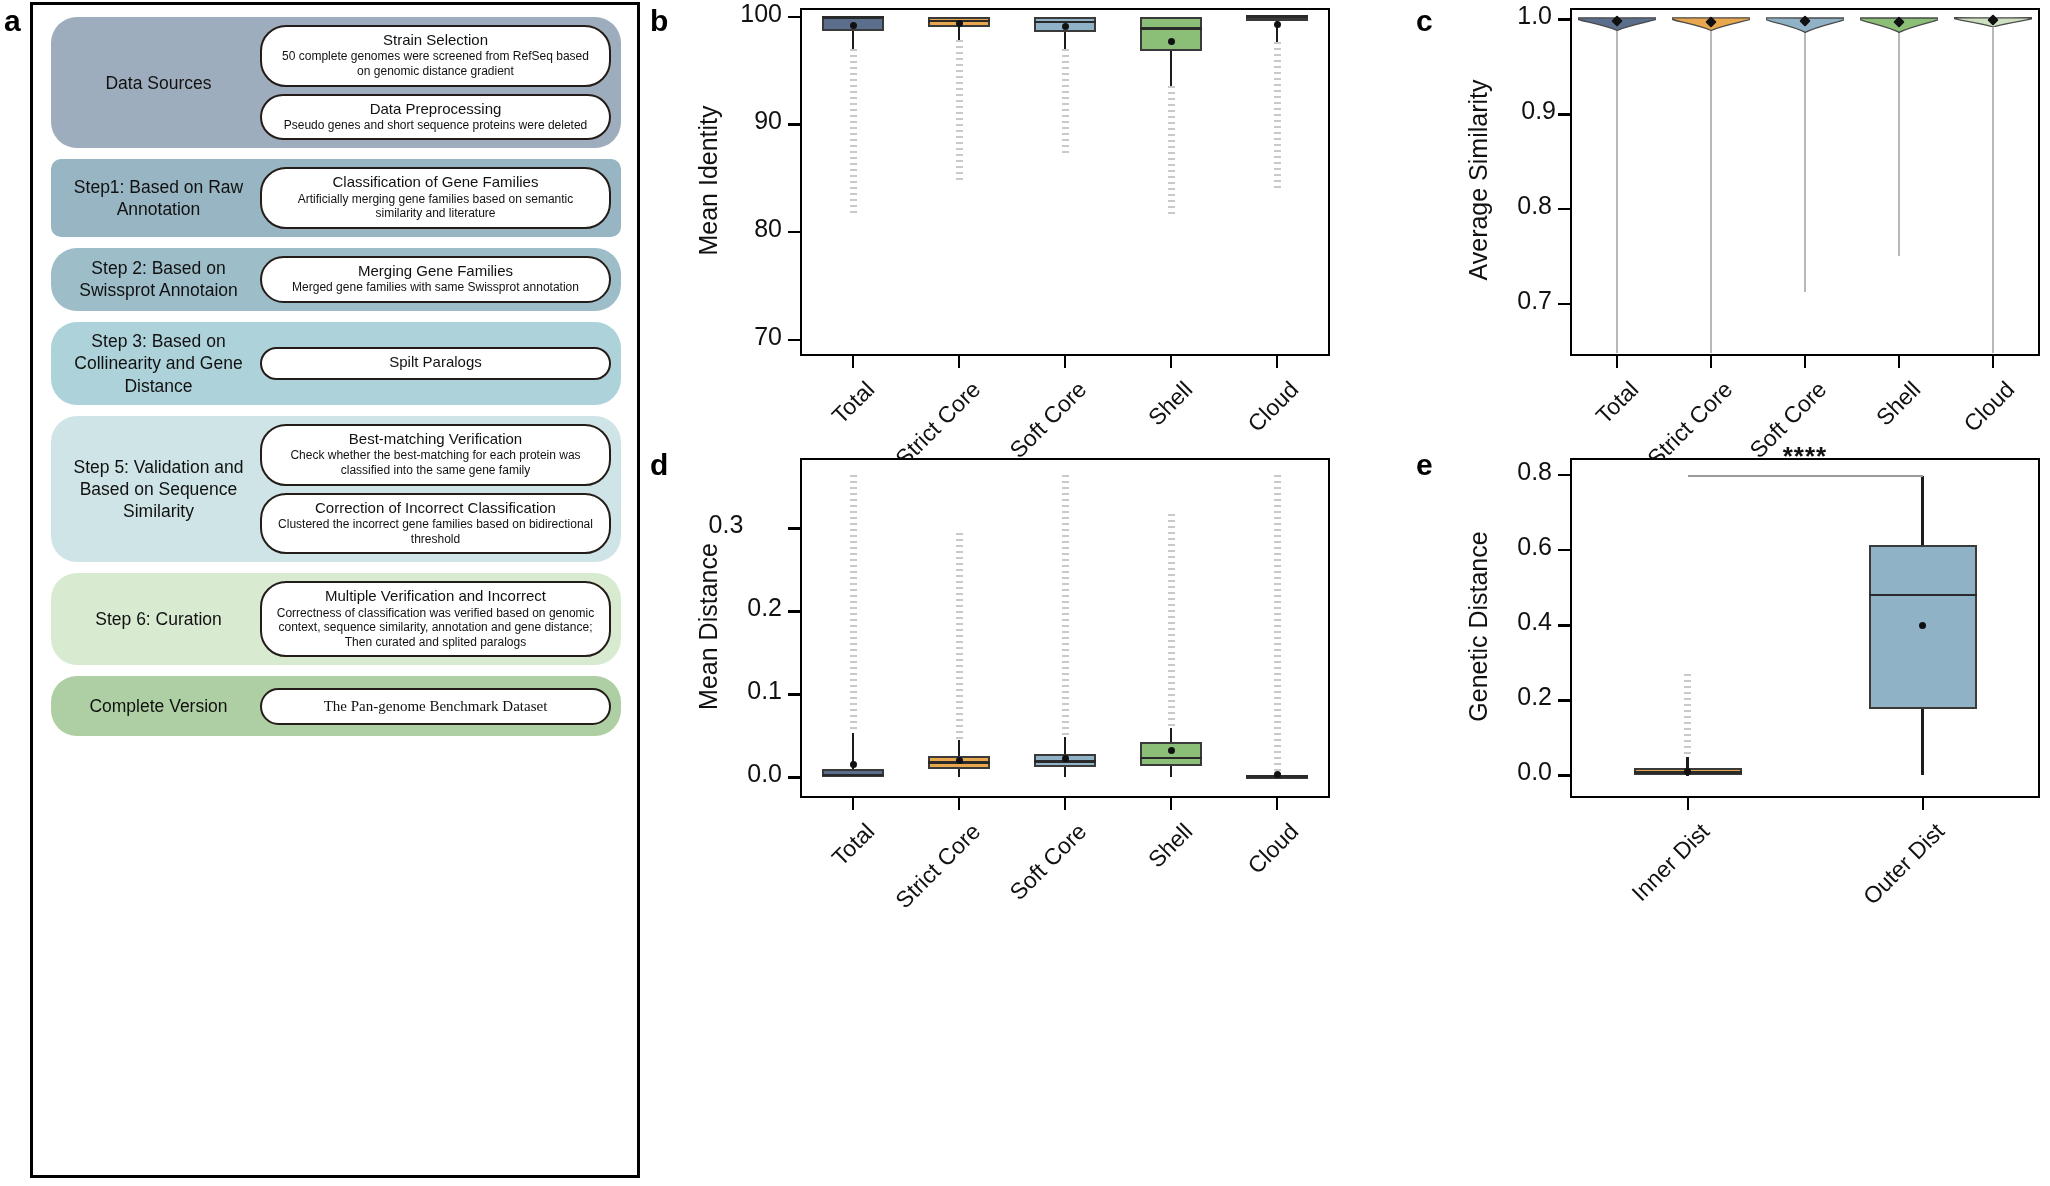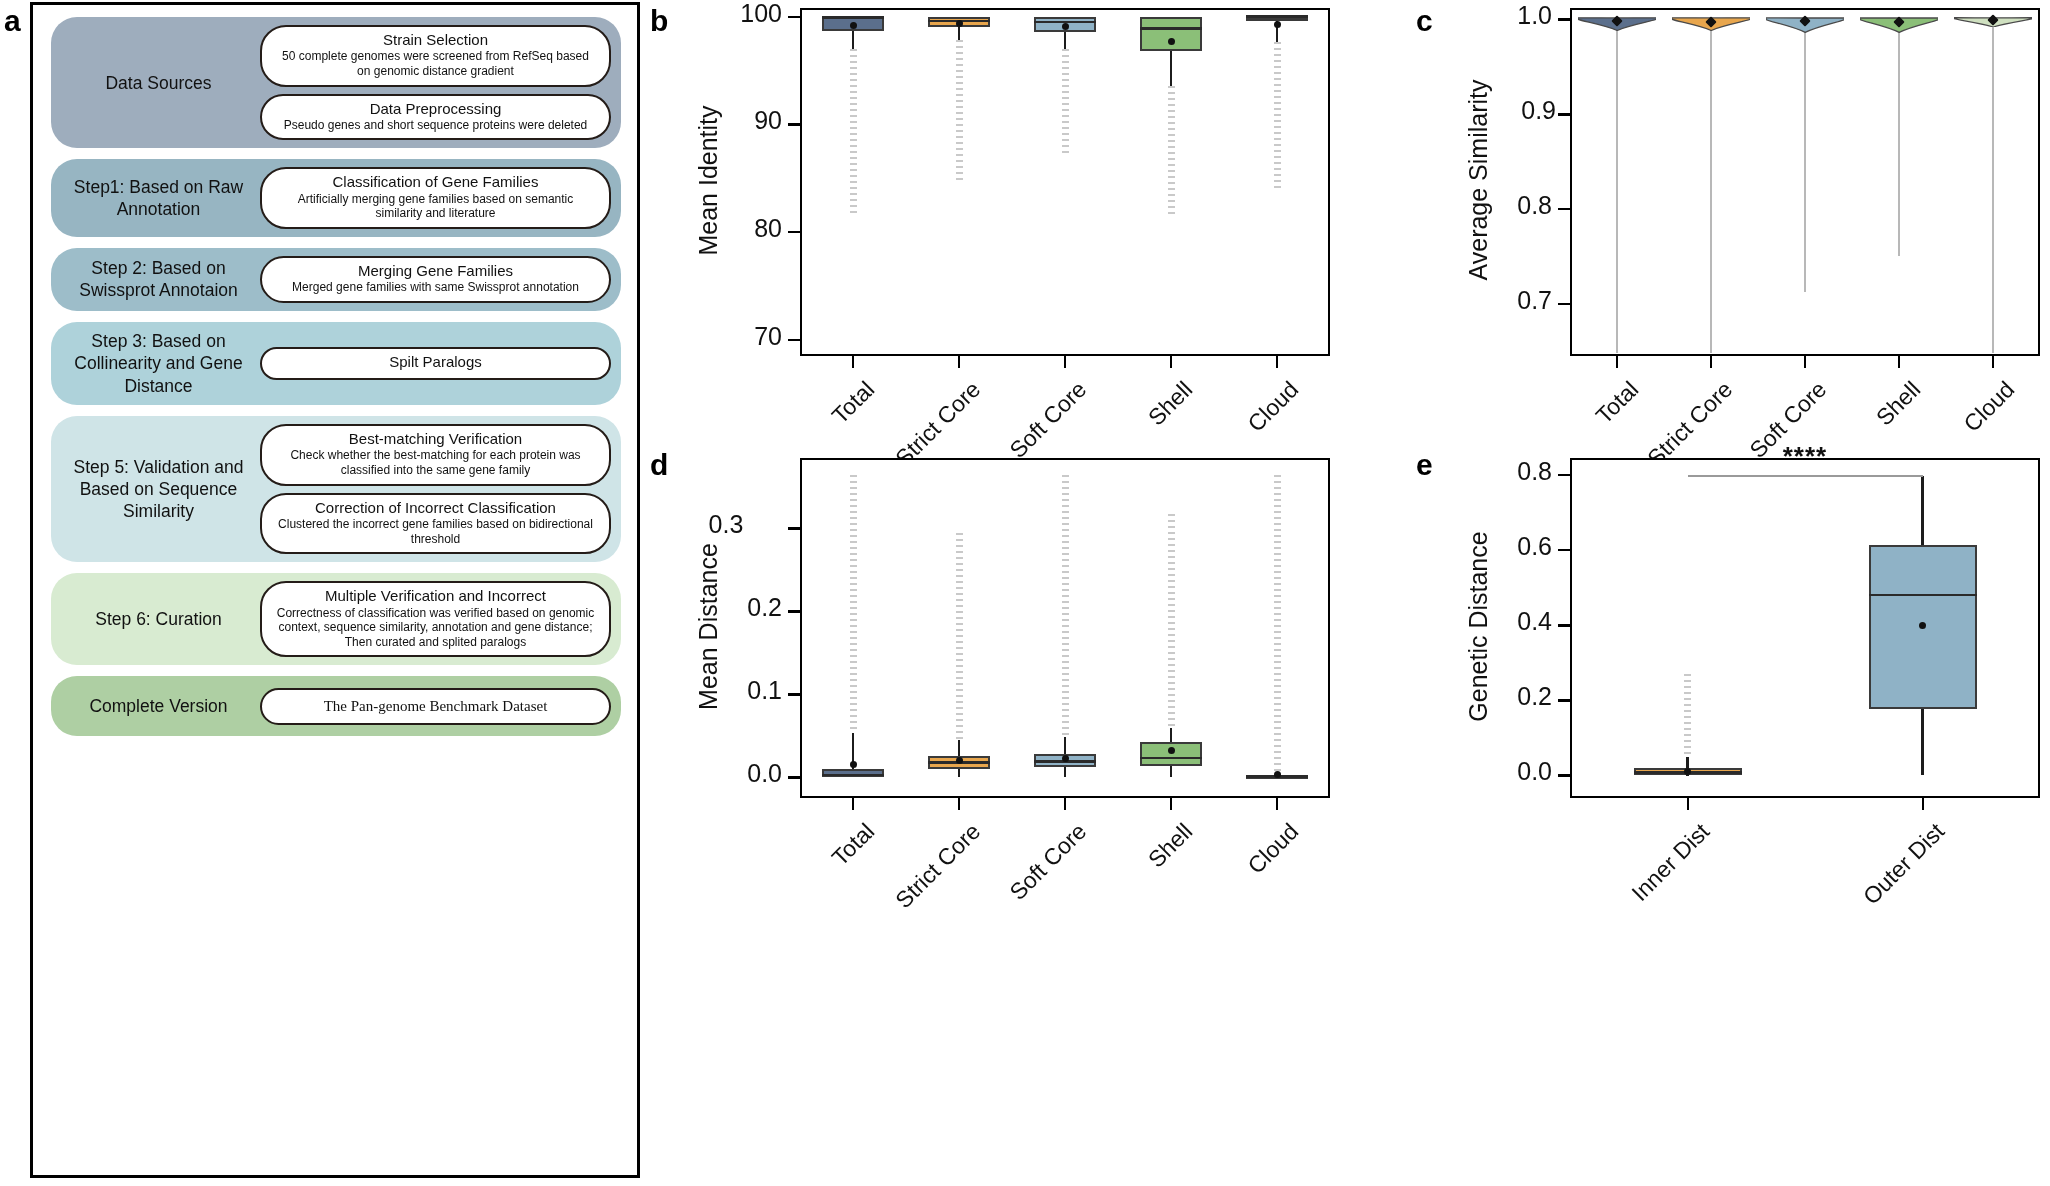--- a/index.html
+++ b/index.html
@@ -53,21 +53,21 @@
             <div class="card">
               <div class="card-title">Strain Selection</div>
               <div class="card-body">50 complete genomes were screened from RefSeq based on genomic distance gradient</div>
             </div>
             <div class="card">
               <div class="card-title">Data Preprocessing</div>
               <div class="card-body">Pseudo genes and short sequence proteins were deleted</div>
             </div>
           </div>
         </div>
-        <div class="flow-row" style="background: rgb(151, 181, 194);">
+        <div class="flow-row" style="background: rgb(151, 181, 194); border-radius: 10px;">
           <div class="flow-left">Step1: Based on Raw Annotation</div>
           <div class="flow-right">
             <div class="card">
               <div class="card-title">Classification of Gene Families</div>
               <div class="card-body">Artificially merging gene families based on semantic similarity and literature</div>
             </div>
           </div>
         </div>
         <div class="flow-row" style="background: rgb(157, 189, 201);">
           <div class="flow-left">Step 2: Based on Swissprot Annotaion</div>

